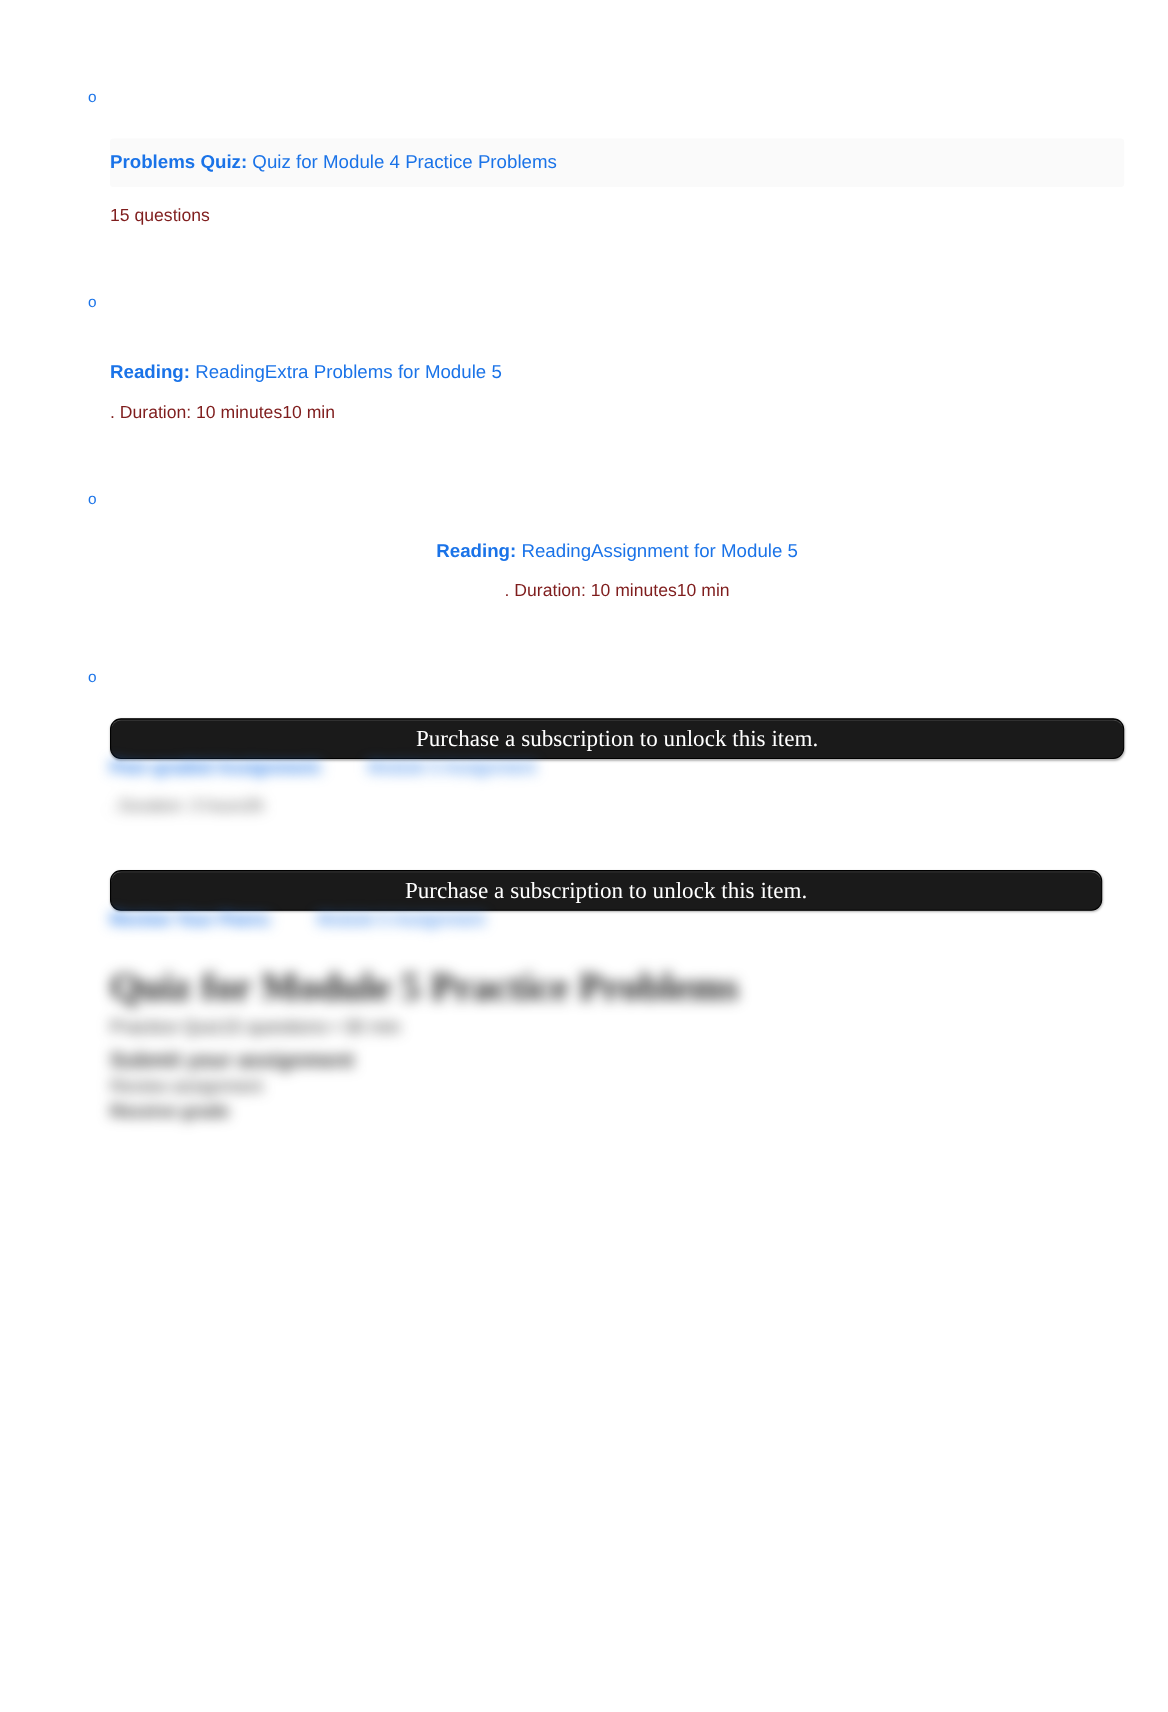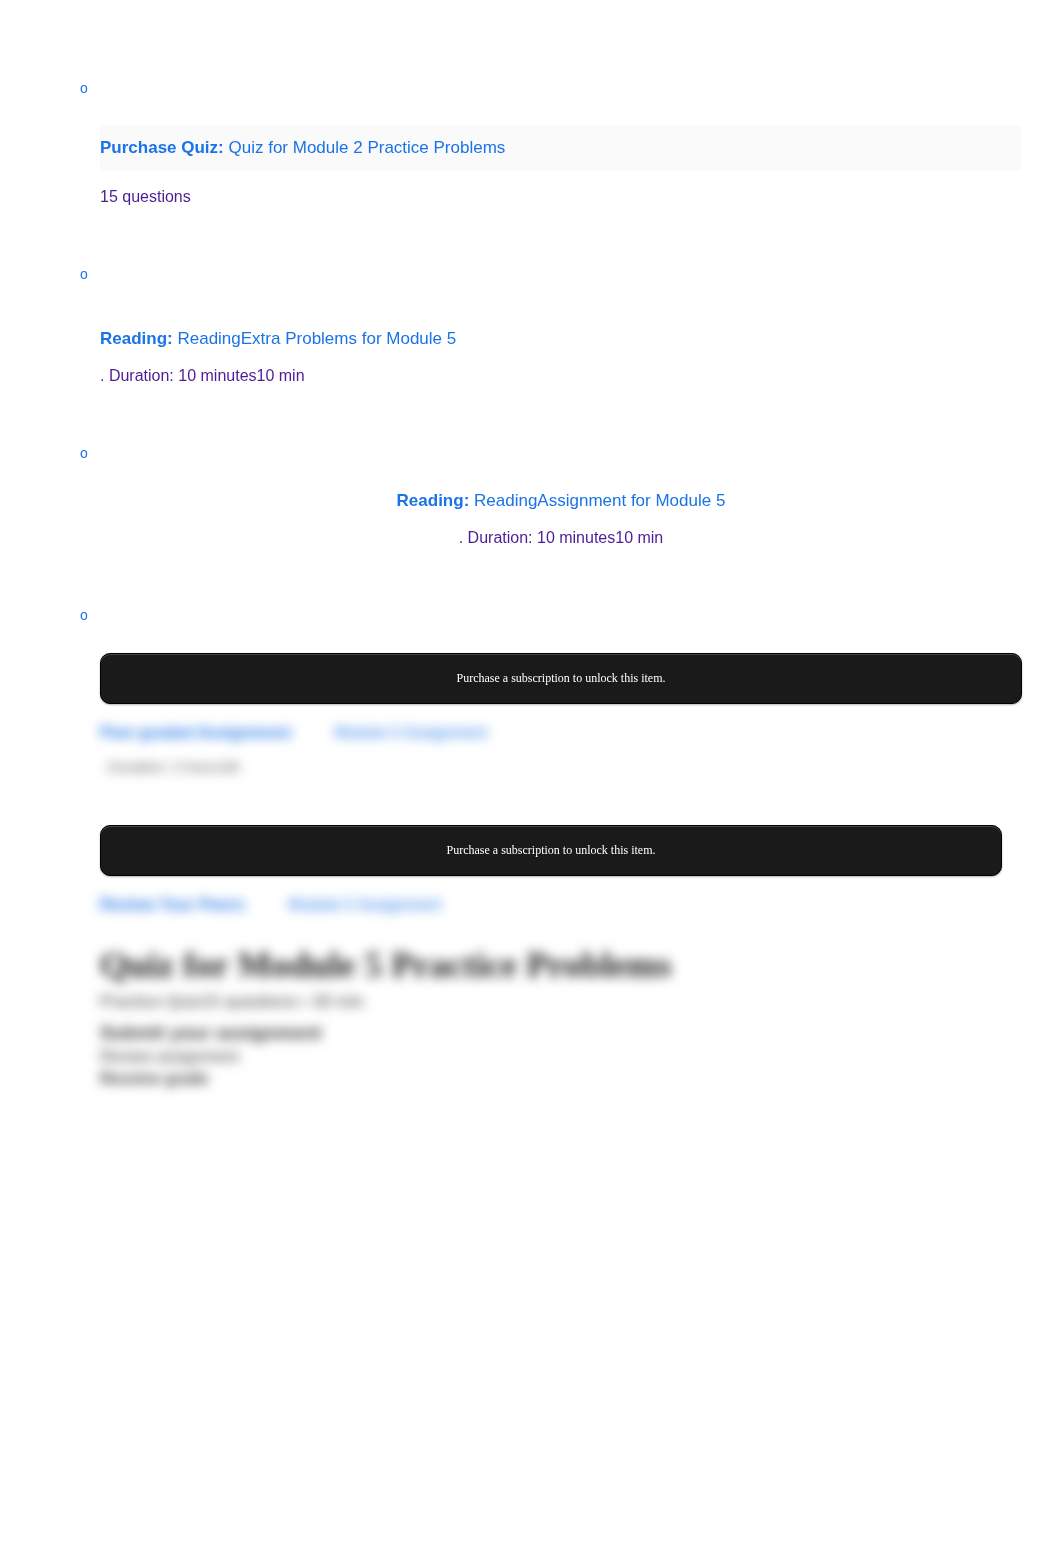--- a/index.html
+++ b/index.html
@@ -42,34 +42,33 @@
       color: #1a73e8;
       font-size: 17px;
       text-decoration: none;
       font-weight: 400;
     }
     .title-prefix {
       font-weight: 700;
       color: #1a73e8;
     }
     .meta-line {
-      color: #4c1d95;
+      color: #7f1d1d;
       font-size: 16px;
       margin-top: 18px;
     }
     .locked-bar {
       background: linear-gradient(to bottom, #333 0%, #111 50%, #333 100%);
       background: #1a1a1a;
       color: #ffffff;
       text-align: center;
-      padding: 17px 0;
+      padding: 5px 0;
       border-radius: 10px;
-      font-size: 12px;
+      font-size: 21px;
       font-family: "Times New Roman", serif;
-      margin-bottom: 20px;
       box-shadow: inset 0 1px 0 rgba(255,255,255,0.2), 0 1px 2px rgba(0,0,0,0.3);
       border: 1px solid #000;
     }
     .blurred {
       filter: blur(6px);
       pointer-events: none;
       user-select: none;
     }
     .blurred-title {
       color: #1a73e8;
@@ -121,21 +120,21 @@
 </head>
 <body>
 
 <div class="item-block">
   <div class="bullet-row">
     <span class="bullet">o</span>
   </div>
   <div class="content-area" style="margin-left:20px; margin-top:30px;">
     <div class="title-bar">
       <a class="title-link">
-        <span class="title-prefix">Purchase Quiz: </span><span>Quiz for Module 2 Practice Problems</span>
+        <span class="title-prefix">Problems Quiz: </span><span>Quiz for Module 4 Practice Problems</span>
       </a>
     </div>
     <div class="meta-line">15 questions</div>
   </div>
 </div>
 
 <div class="item-block">
   <div class="bullet-row">
     <span class="bullet">o</span>
   </div>

